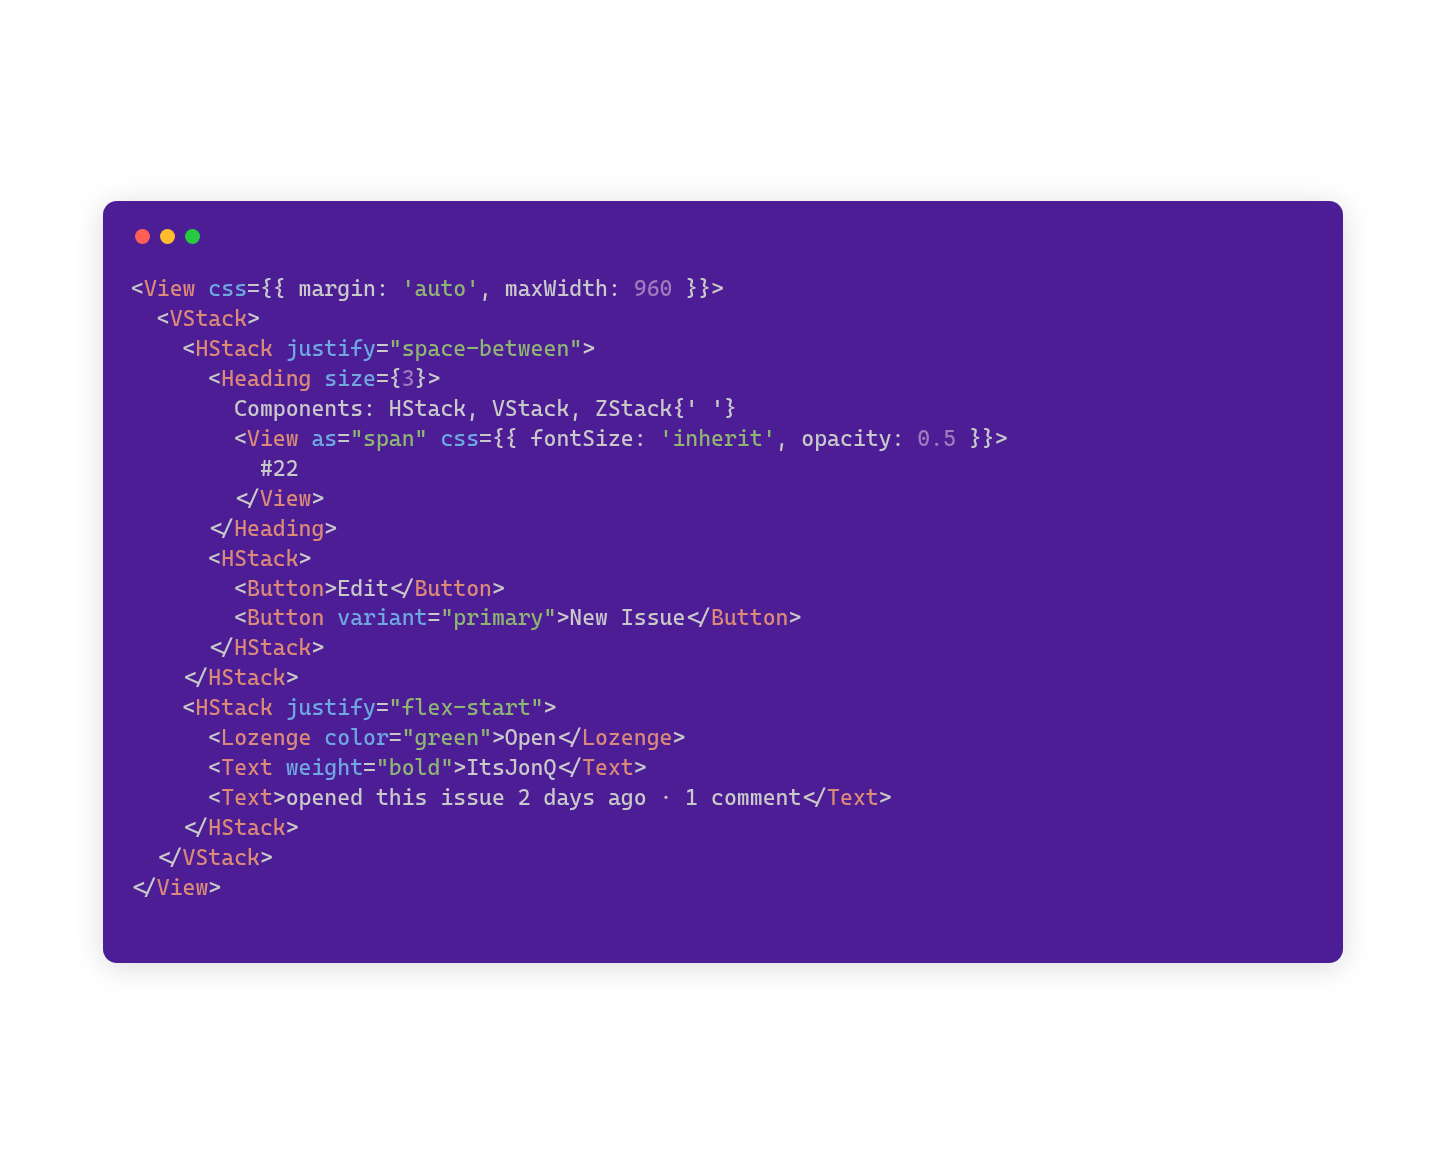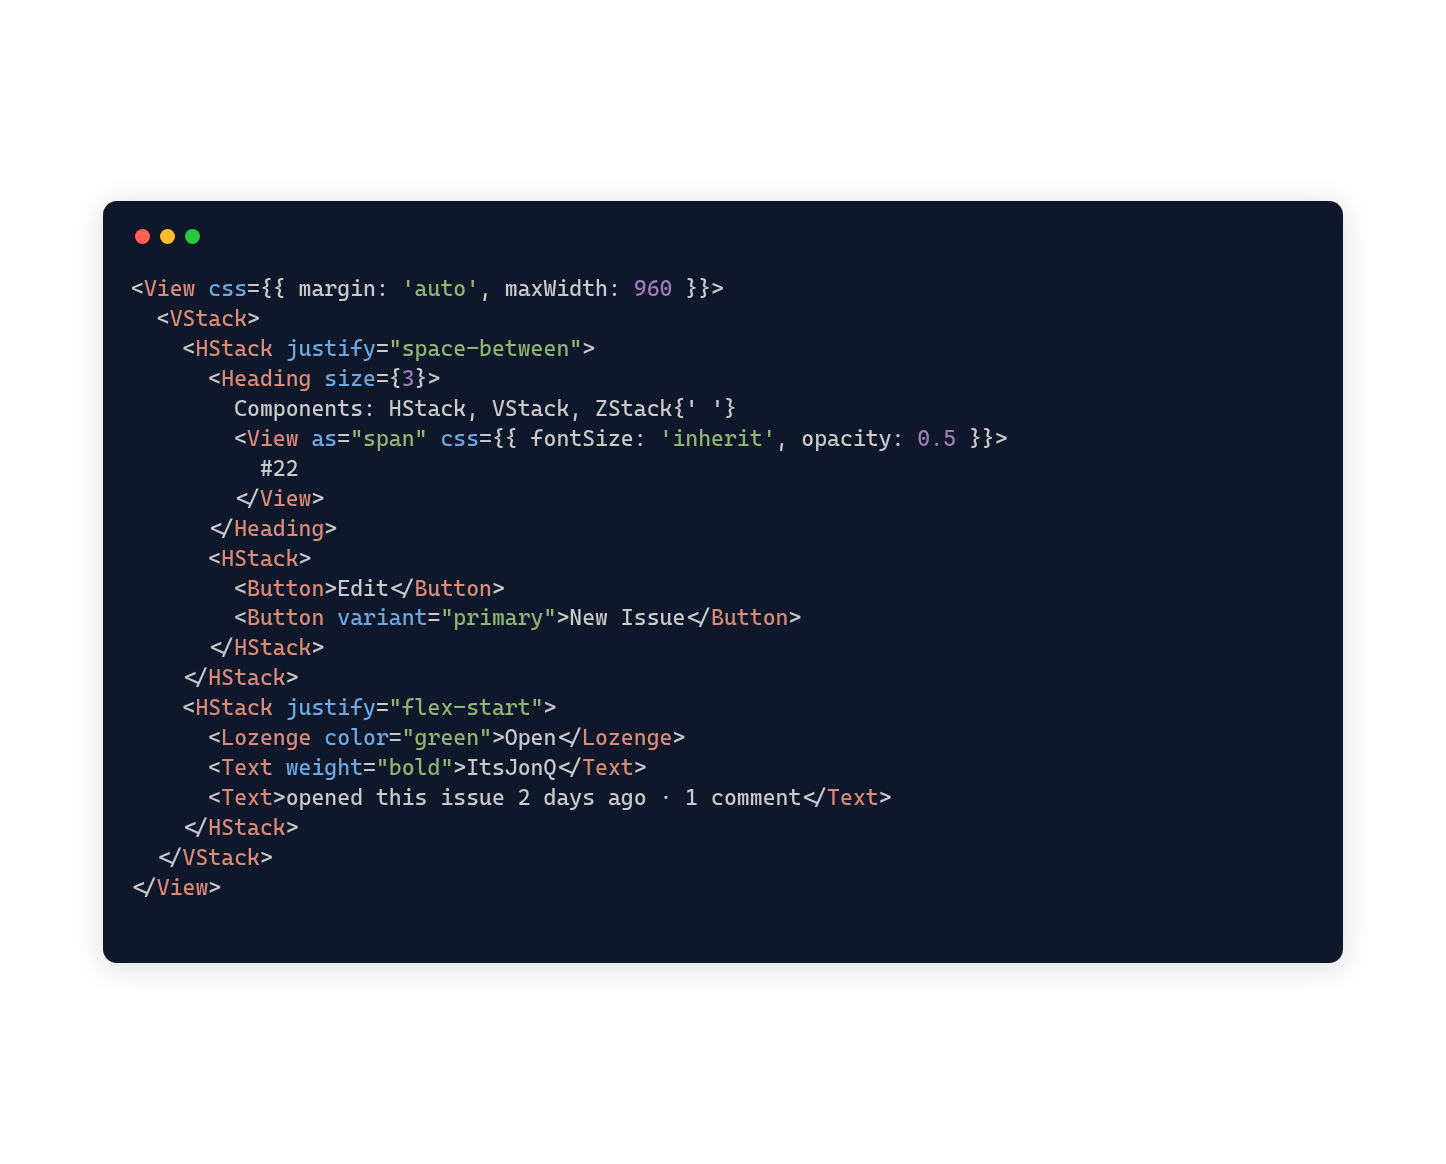--- a/index.html
+++ b/index.html
@@ -9,21 +9,21 @@
     width: 1446px;
     height: 1164px;
     background: #ffffff;
     font-family: ui-monospace, "SF Mono", "Monaco", "Cascadia Code", "Roboto Mono", Consolas, "Courier New", monospace;
     display: flex;
     align-items: center;
     justify-content: center;
   }
   .window {
     width: 1240px;
-    background: #0f172a;
+    background: #4c1d95;
     border-radius: 14px;
     padding: 24px 28px 60px 28px;
     box-shadow: 0 4px 30px rgba(0,0,0,0.15);
   }
   .traffic-lights {
     display: flex;
     gap: 10px;
     padding: 4px 0 30px 4px;
   }
   .tl {

